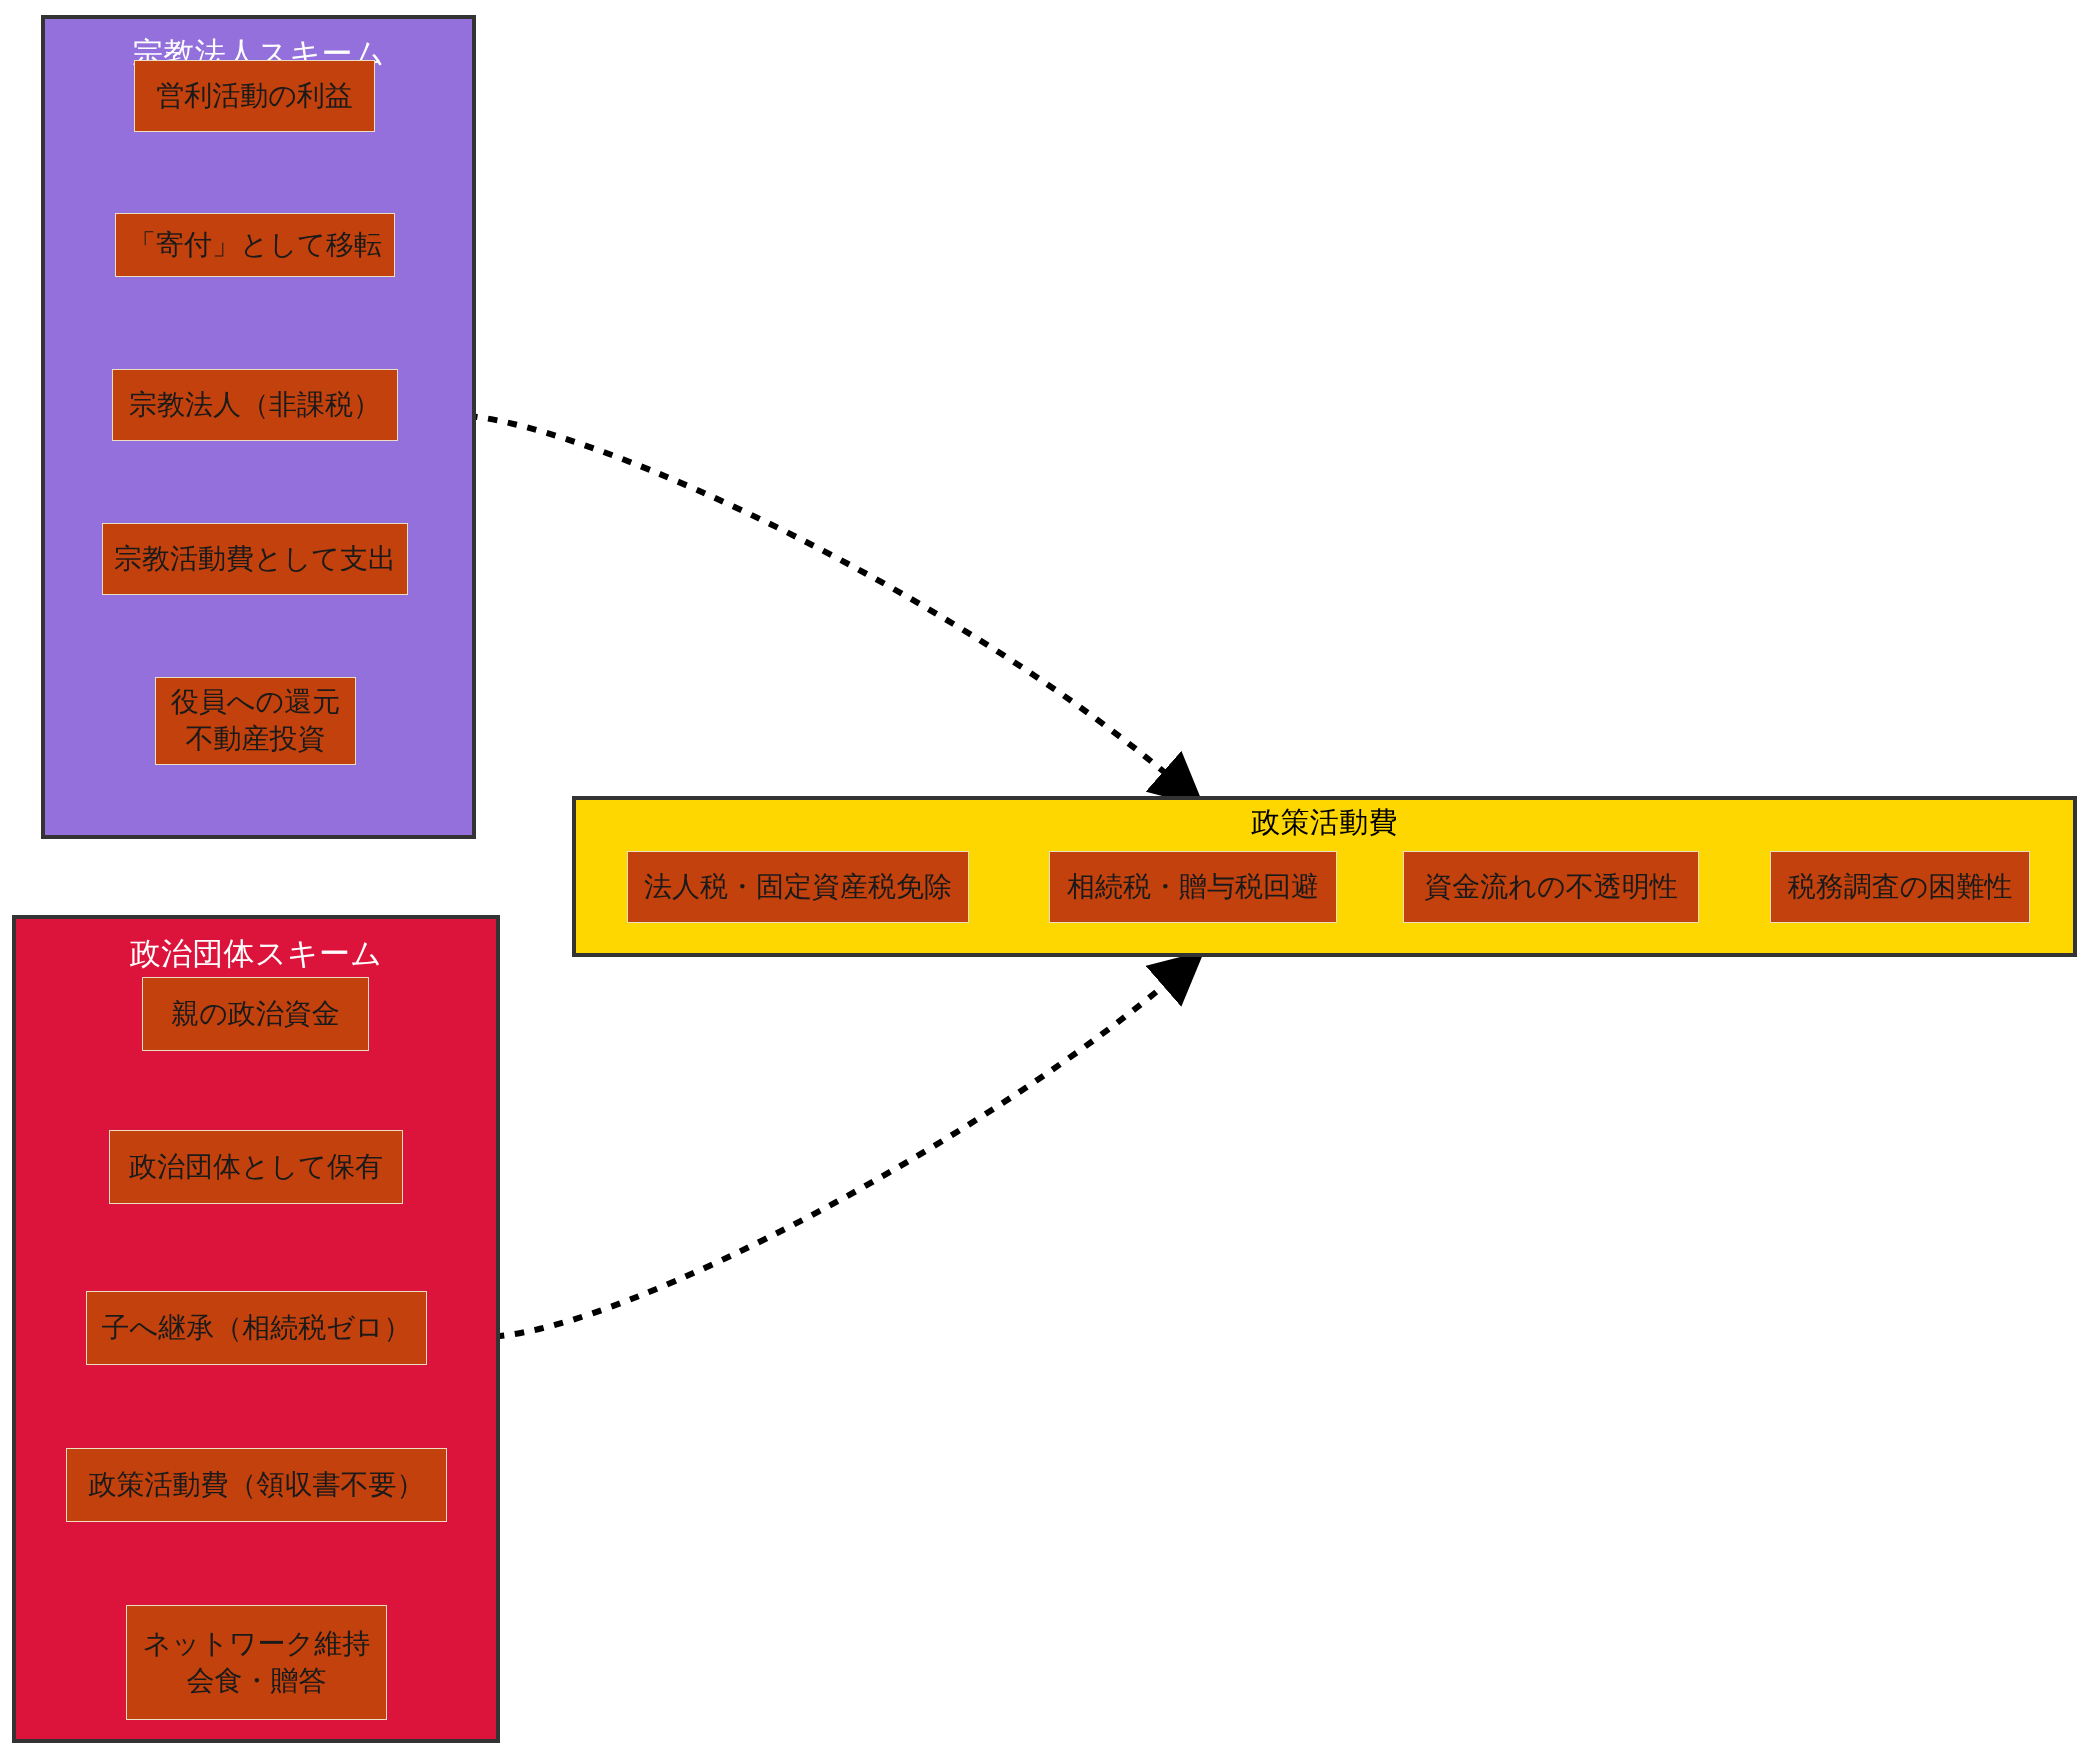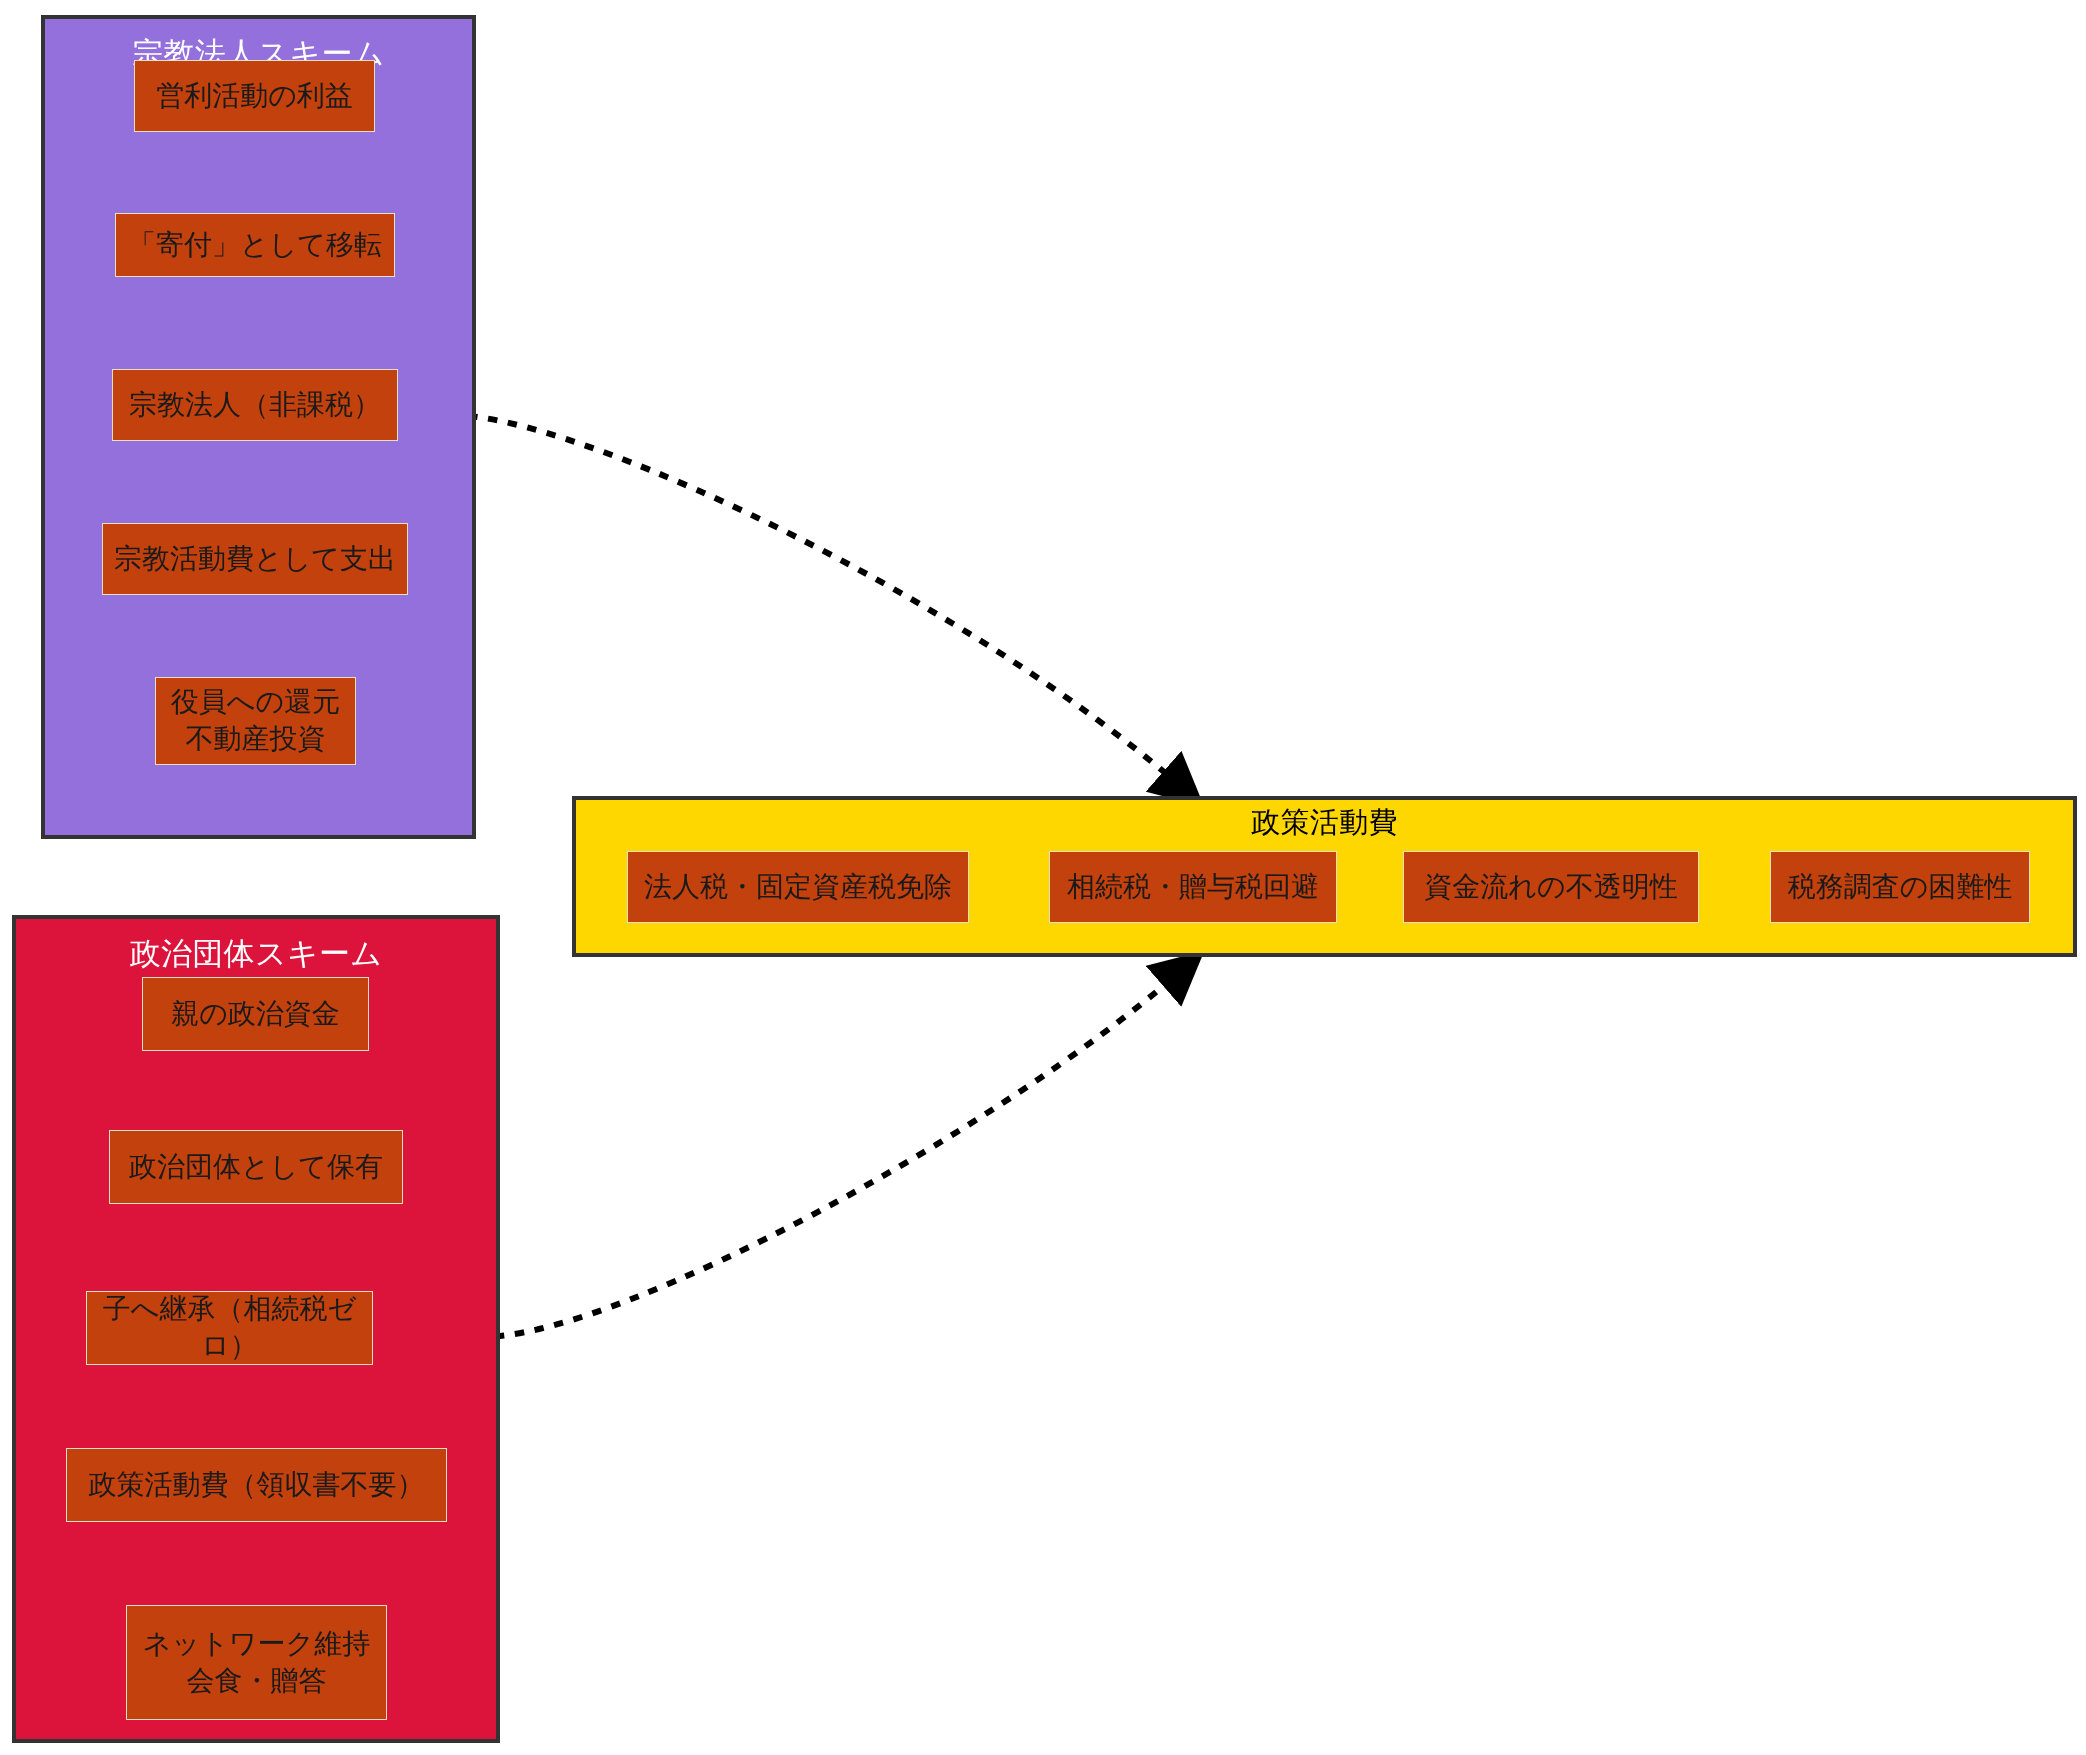--- a/index.html
+++ b/index.html
@@ -165,21 +165,21 @@
 不動産投資</div>
 
   <div id="cluster-political" class="cluster">
     <div class="cluster-title">政治団体スキーム</div>
   </div>
 
   <div class="node" style="left:142px; top:977px; width:227px; height:74px;">親の政治資金</div>
 
   <div class="node" style="left:109px; top:1130px; width:294px; height:74px;">政治団体として保有</div>
 
-  <div class="node" style="left:86px; top:1291px; width:287px; height:74px;">子へ継承（相続税ゼロ）</div>
+  <div class="node" style="left:86px; top:1291px; width:341px; height:74px;">子へ継承（相続税ゼロ）</div>
 
   <div class="node" style="left:66px; top:1448px; width:381px; height:74px;">政策活動費（領収書不要）</div>
 
   <div class="node" style="left:126px; top:1605px; width:261px; height:115px;">ネットワーク維持
 会食・贈答</div>
 
   <div id="cluster-benefits" class="cluster">
     <div class="cluster-title">政策活動費</div>
   </div>
 

